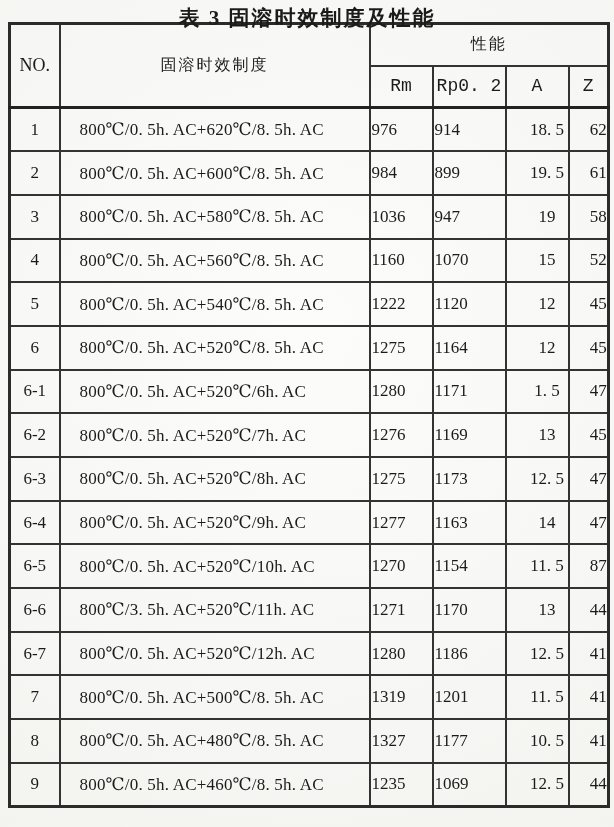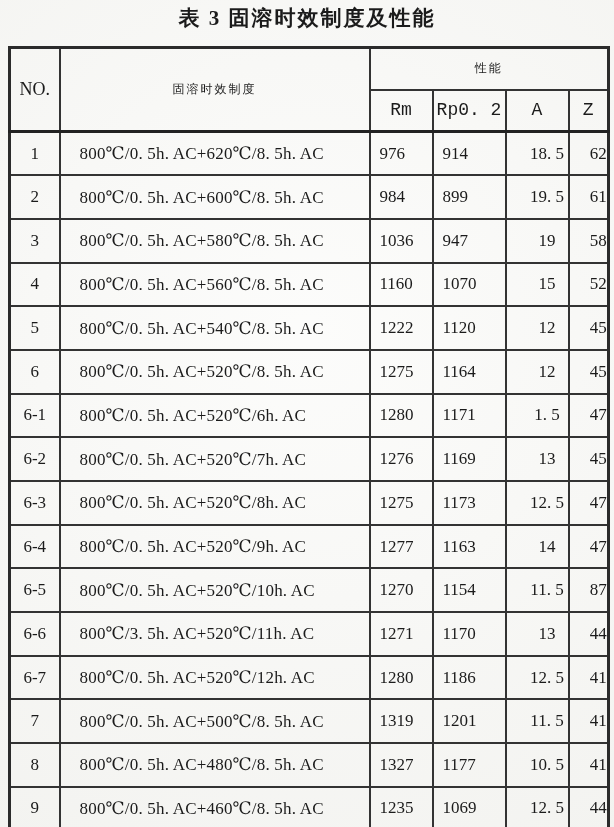--- a/index.html
+++ b/index.html
@@ -17,21 +17,21 @@
     background:
       radial-gradient(circle at 50% 40%, rgba(255,255,255,0.6), rgba(0,0,0,0.02)),
       #f8f8f5;
   }
   .doc-title {
     text-align: center;
     font-size: 21px;
     font-weight: bold;
     letter-spacing: 2px;
     padding-top: 5px;
-    height: 46px;
+    height: 22px;
     line-height: 26px;
   }
   table.spec-table {
     border-collapse: collapse;
     table-layout: fixed;
     width: 599px;
     margin-left: 8px;
     border: 3px solid #2b2b2b;
   }
   .spec-table th, .spec-table td {
@@ -43,30 +43,30 @@
   }
   col.c-no    { width: 50px; }
   col.c-reg   { width: 310px; }
   col.c-rm    { width: 63px; }
   col.c-rp    { width: 73px; }
   col.c-a     { width: 63px; }
   col.c-z     { width: 40px; }
 
   thead tr { height: 42px; }
   thead th { text-align: center; font-size: 18px; }
-  thead th.cjk { font-size: 12px; letter-spacing: 2px; margin-left: 42px; }
+  thead th.cjk { font-size: 16px; letter-spacing: 2px; margin-left: 42px; }
   thead tr.subhead th { border-top-width: 2px; font-family: Liberation Mono, monospace; }
   
   tbody tr:first-child td { border-top: 3px solid #222; }
 
   tbody tr { height: 43.7px; }
   tbody td { font-size: 17px; }
   td.cell-no  { text-align: center; }
   td.cell-reg { text-align: left; padding-left: 19px; letter-spacing: 0.2px; }
-  td.cell-rm, td.cell-rp { text-align: left; padding-left: 9px; }
+  td.cell-rm, td.cell-rp { text-align: left; padding-left: 1px; }
   td.cell-a, td.cell-z { text-align: center; padding-left: 20px; }
 </style>
 </head>
 <body>
 
 <div class="page">
 
   <div class="doc-title">表 3 固溶时效制度及性能</div>
 
   <table class="spec-table">

